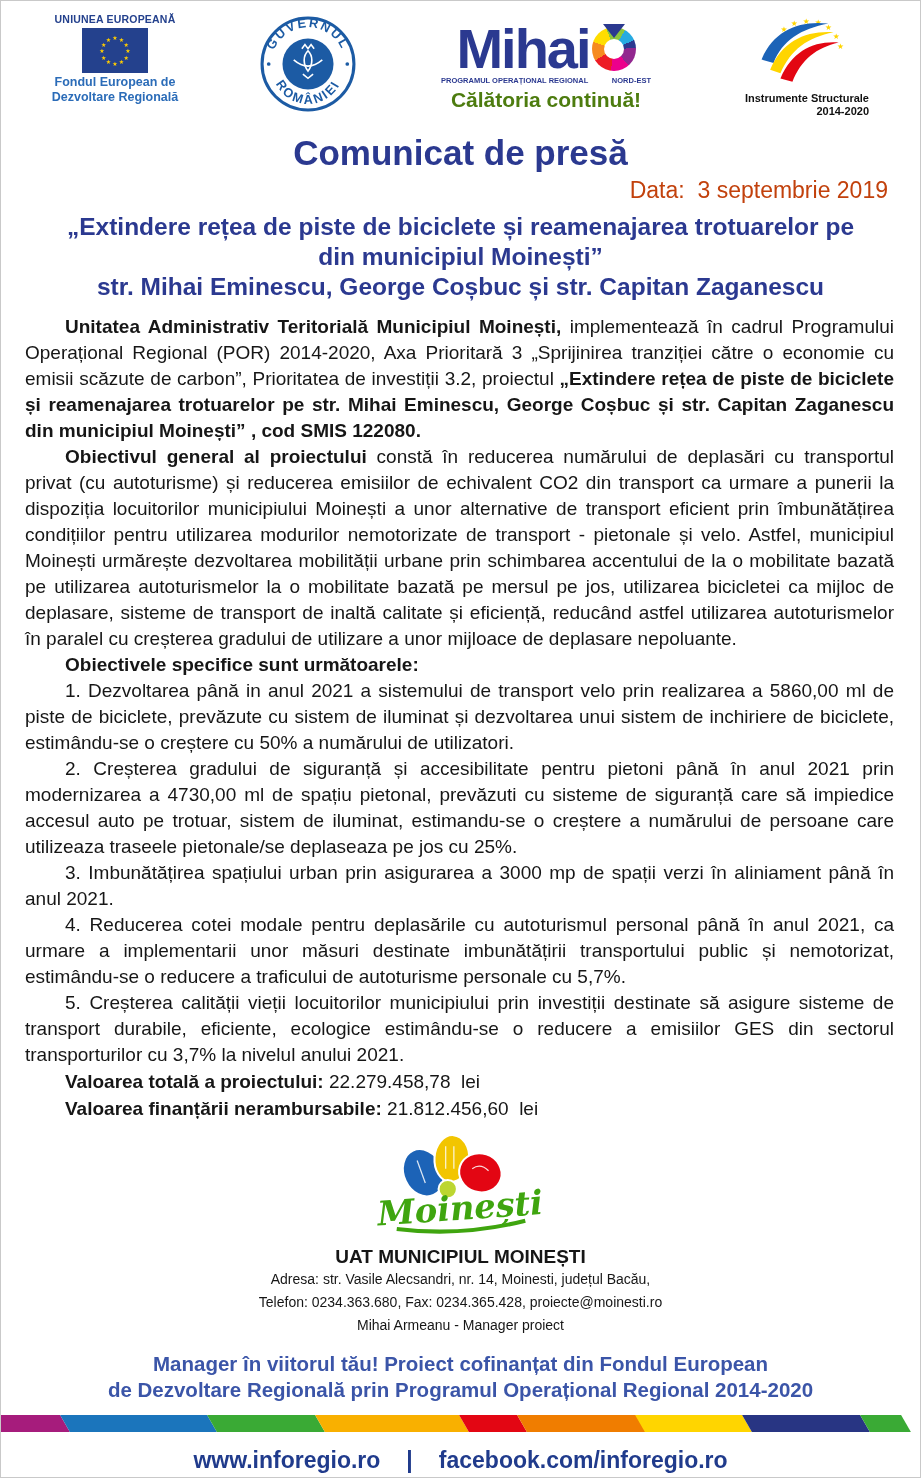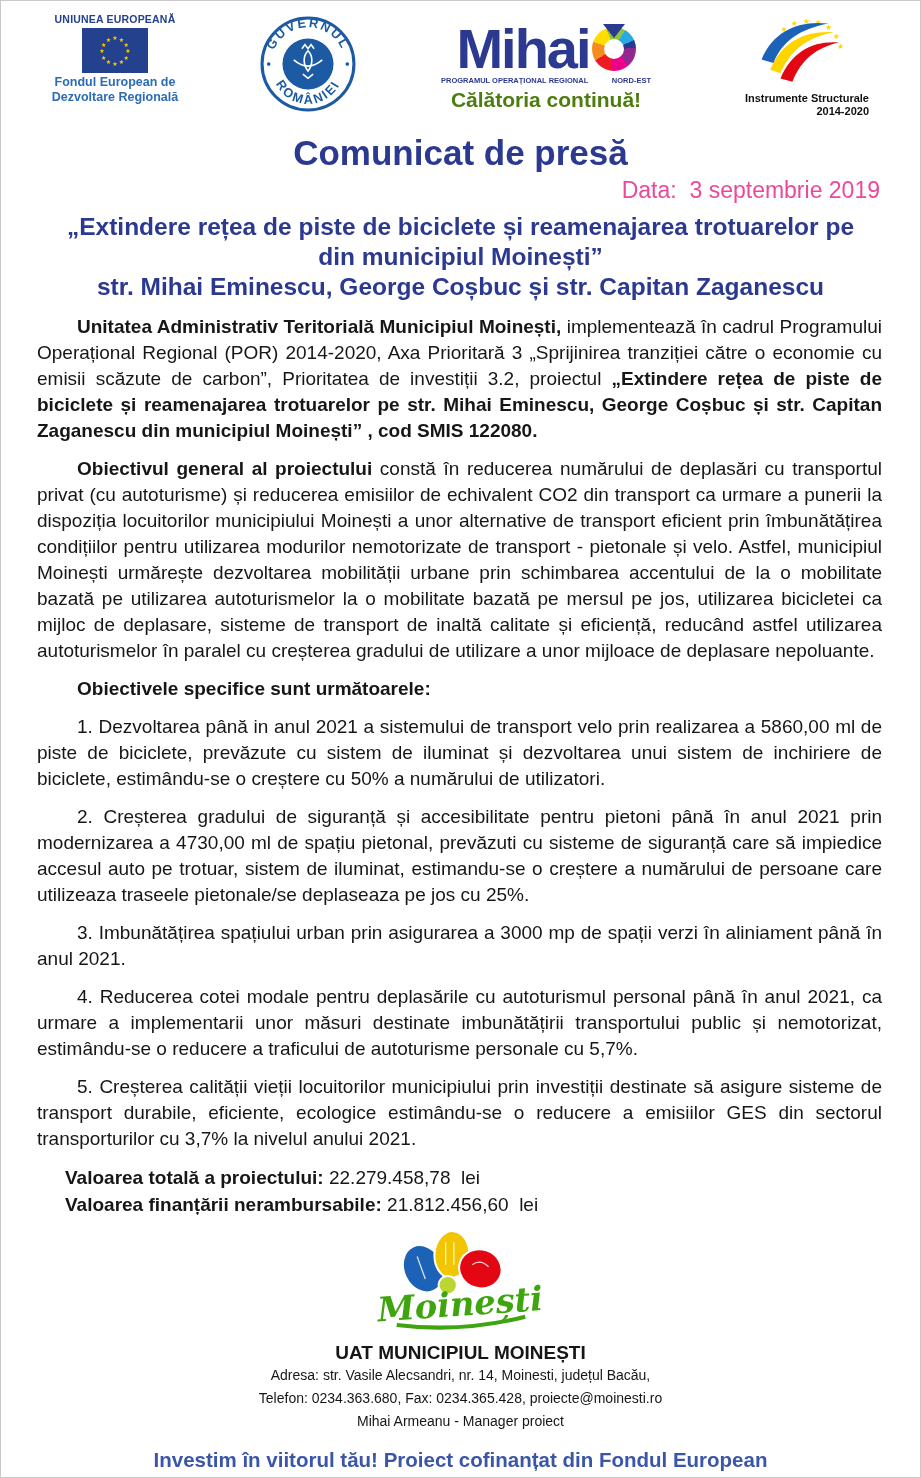--- a/index.html
+++ b/index.html
@@ -20,25 +20,25 @@
     background:conic-gradient(from 30deg,#27AAE1 0 10%,#2B3990 10% 16%,#92278F 16% 30%,#EC008C 30% 44%,#ED1C24 44% 58%,#F68B1F 58% 72%,#FFDD00 72% 86%,#8CC63E 86% 100%);}
   .wheel::after{content:"";position:absolute;inset:12px;background:#fff;border-radius:50%;}
   .wheel::before{content:"";position:absolute;top:-3px;left:50%;transform:translateX(-50%);
     border-left:11px solid transparent;border-right:11px solid transparent;border-top:14px solid #2B3990;z-index:2;}
   .regio-sub{display:flex;justify-content:space-between;font-size:7.5px;font-weight:700;color:#2B3990;margin-top:1px;padding:0 4px;}
   .regio-tag{font-size:21px;font-weight:700;color:#4d7c0f;margin-top:3px;}
   .is-block{width:136px;text-align:center;margin-top:2px;}
   .is-caption{font-size:11px;font-weight:700;color:#111;line-height:13px;margin-top:1px;text-align:right;}
   
   .doc-title{font-size:35px;font-weight:700;color:#2B3990;text-align:center;margin-top:4px;}
-  .date-line{font-size:23px;color:#ec4899;text-align:right;padding-right:40px;margin-top:4px;}
+  .date-line{font-size:23px;color:#c2410c;text-align:right;padding-right:32px;margin-top:4px;}
   .project-title{font-size:24.5px;font-weight:700;color:#2B3990;text-align:center;line-height:30px;margin-top:8px;}
   
   .body-text{margin:12px 26px 0 24px;font-size:19px;line-height:26px;text-align:justify;}
-  .body-text p{margin:12px;text-indent:40px;}
+  .body-text p{margin:0;text-indent:40px;}
   .vals p{margin:0;text-indent:40px;font-size:19px;line-height:27px;text-align:left;}
   
   .moinesti-logo{display:block;margin:10px auto 0;}
   .org-name{font-size:19px;font-weight:700;text-align:center;margin-top:12px;}
   .contact-line{font-size:14px;text-align:center;line-height:23px;}
   .invest{font-size:20.5px;font-weight:700;color:#3B55A8;text-align:center;line-height:26px;margin-top:14px;}
   
   .strip{display:flex;height:17px;overflow:hidden;margin-top:12px;}
   .strip .seg{height:100%;transform:skewX(30deg);}
   .strip .seg:first-child{margin-left:-14px;flex-grow:1;}
@@ -172,21 +172,21 @@
   <text x="85" y="86" font-family="DejaVu Serif, serif" font-style="italic" font-weight="bold" font-size="33" fill="#3FA50F" text-anchor="middle" transform="rotate(-4 85 86)">Moinești</text>
   <path d="M22,95 Q85,103 148,87" stroke="#3FA50F" stroke-width="4" fill="none"></path>
 </svg>
 
 <div class="org-name">UAT MUNICIPIUL MOINEȘTI</div>
 <div class="contact-line">Adresa: str. Vasile Alecsandri, nr. 14, Moinesti, județul Bacău,</div>
 <div class="contact-line">Telefon: 0234.363.680, Fax: 0234.365.428, proiecte@moinesti.ro</div>
 <div class="contact-line">Mihai Armeanu - Manager proiect</div>
 
 <div class="invest">
-  <div>Investim în viitorul tău! Proiect cofinanțat din Fondul European</div>
+  <div>Manager în viitorul tău! Proiect cofinanțat din Fondul European</div>
   <div>de Dezvoltare Regională prin Programul Operațional Regional 2014-2020</div>
 </div>
 
 <div class="strip">
     <div class="seg" style="background: rgb(166, 28, 124); flex: 0 0 8.5%;"></div>
     <div class="seg" style="background: rgb(27, 117, 188); flex: 0 0 16%;"></div>
     <div class="seg" style="background: rgb(58, 170, 53); flex: 0 0 11.7%;"></div>
     <div class="seg" style="background: rgb(249, 176, 0); flex: 0 0 15.7%;"></div>
     <div class="seg" style="background: rgb(227, 6, 19); flex: 0 0 6.3%;"></div>
     <div class="seg" style="background: rgb(240, 125, 0); flex: 0 0 12.9%;"></div>

